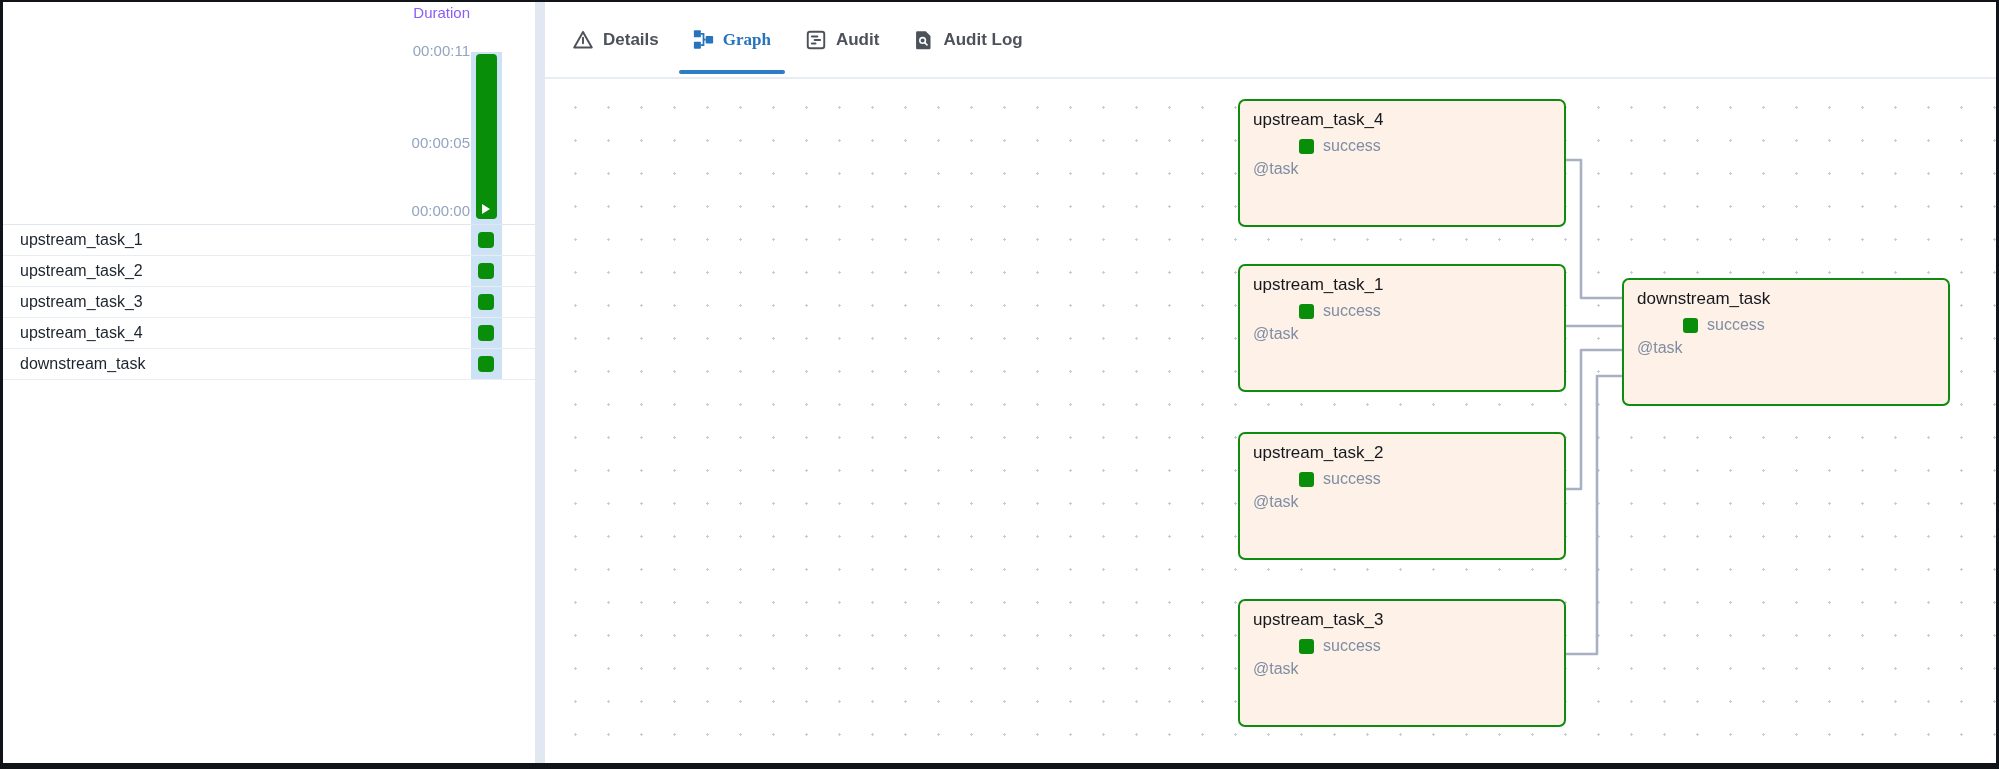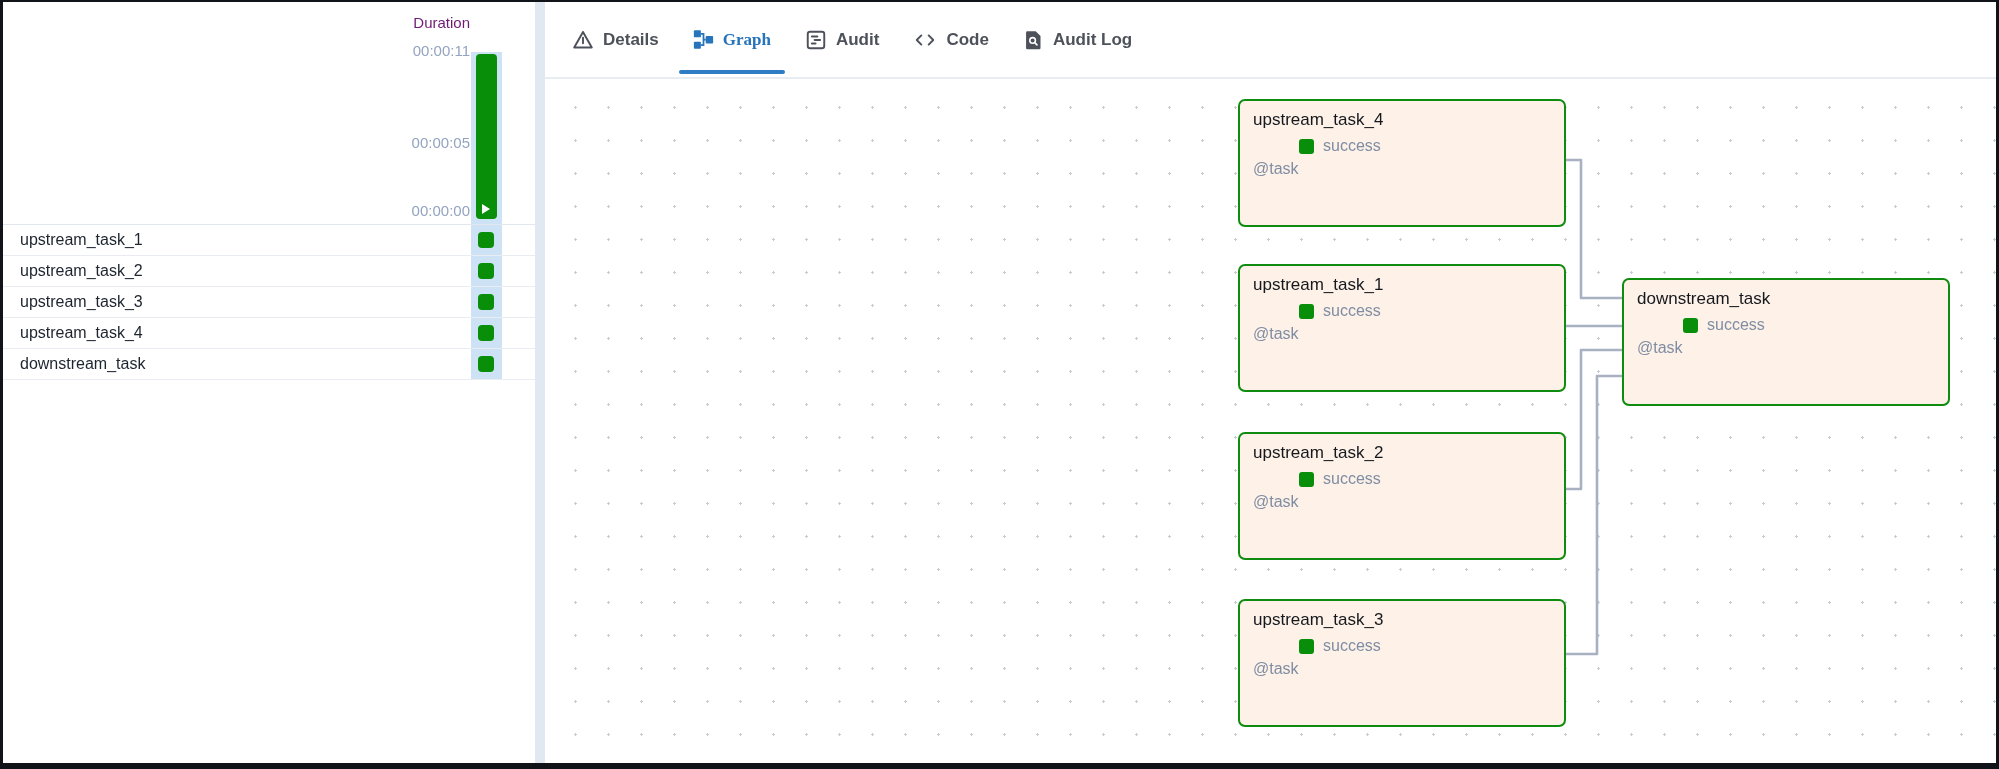--- a/index.html
+++ b/index.html
@@ -10,21 +10,21 @@
     position:relative; width:1999px; height:769px; background:#fff;
     border-style:solid; border-color:#101418;
     border-width:2px 3px 6px 3px;
     display:flex; overflow:hidden;
   }
 
   
   .left-panel { position:relative; width:532px; height:100%; background:#fff; flex:0 0 auto; }
 
   .duration-title {
-    position:absolute; top:12px; right:65px; font-size:15px; color:#701a75;margin-left:40px;
+    position:absolute; top:2px; right:65px; font-size:15px; color:#8b5cf6;margin-left:40px;
   }
   .tick { position:absolute; right:65px; font-size:15px; color:#93a4c0; }
   .tick-0 { top:40px;margin-left:47px; } .tick-1 { top:132px; } .tick-2 { top:200px; }
 
   .run-column-band {
     position:absolute; left:468px; top:50px; width:31px; height:328px;
     background:#cde3f5;
   }
   .duration-bar {
     position:absolute; left:473px; top:52px; width:21px; height:165px;
@@ -172,29 +172,20 @@
           <svg width="22" height="22" viewBox="0 0 24 24" fill="none" stroke="#4d525a" stroke-width="2.1" stroke-linecap="round">
             <rect x="3" y="3" width="18" height="18" rx="2.5"></rect>
             <path d="M7.5 8.2 H13.5"></path>
             <path d="M10.5 12 H16.5"></path>
             <path d="M7.5 15.8 H11.5"></path>
           </svg>
         </span>
         <span>Audit</span>
       </div>
 
-      <div class="tab">
-        <span class="tab-icon">
-          <svg width="24" height="22" viewBox="0 0 26 24" fill="none" stroke="#4d525a" stroke-width="2.1" stroke-linecap="round" stroke-linejoin="round">
-            <path d="M9 7 L4 12 L9 17"></path>
-            <path d="M17 7 L22 12 L17 17"></path>
-          </svg>
-        </span>
-        <span>Code</span>
-      </div>
 
       <div class="tab">
         <span class="tab-icon">
           <svg width="21" height="22" viewBox="0 0 24 24">
             <path d="M5 2 H14.5 L20 7.5 V21 A1.5 1.5 0 0 1 18.5 22.5 H5 A1.5 1.5 0 0 1 3.5 21 V3.5 A1.5 1.5 0 0 1 5 2 Z" fill="#4d525a"></path>
             <circle cx="11" cy="12.5" r="3.2" fill="none" stroke="#ffffff" stroke-width="1.8"></circle>
             <path d="M13.4 15 L16 17.6" stroke="#ffffff" stroke-width="1.8" stroke-linecap="round"></path>
           </svg>
         </span>
         <span>Audit Log</span>

